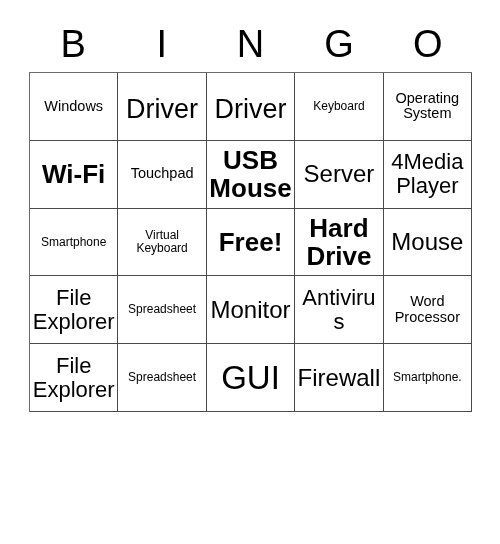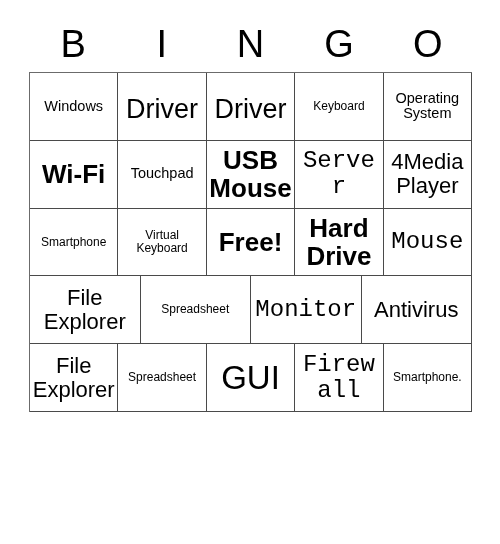--- a/index.html
+++ b/index.html
@@ -84,21 +84,21 @@
     color: #000000;
     word-break: break-word;
     hyphens: none;
   }
 
   
   .fs-xs  { font-size: 12px; }
   .fs-sm  { font-size: 14.5px; }
   .fs-md  { font-size: 12px; }
   .fs-lg  { font-size: 22px; }
-  .fs-xl  { font-size: 24px; font-family: Liberation Mono, monospace; }
+  .fs-xl  { font-size: 24px; }
   .fs-2xl { font-size: 27px; margin-top: 7px; }
   .fs-3xl { font-size: 26px; font-weight: bold; }
   .fs-4xl { font-size: 33px; }
 </style>
 </head>
 <body>
 
 <div id="bingo-card">
 
   <div id="bingo-header">
@@ -171,20 +171,23 @@
         </div>
       <div class="grid-cell">
           <span class="cell-text fs-xs">Spreadsheet</span>
         </div>
       <div class="grid-cell">
           <span class="cell-text fs-xl">Monitor</span>
         </div>
       <div class="grid-cell">
           <span class="cell-text fs-lg">Antivirus</span>
         </div>
+      <div class="grid-cell">
+          <span class="cell-text fs-sm">Word Processor</span>
+        </div>
     </div>
 
     <div class="grid-row">
       <div class="grid-cell">
           <span class="cell-text fs-lg">File Explorer</span>
         </div>
       <div class="grid-cell">
           <span class="cell-text fs-xs">Spreadsheet</span>
         </div>
       <div class="grid-cell">

